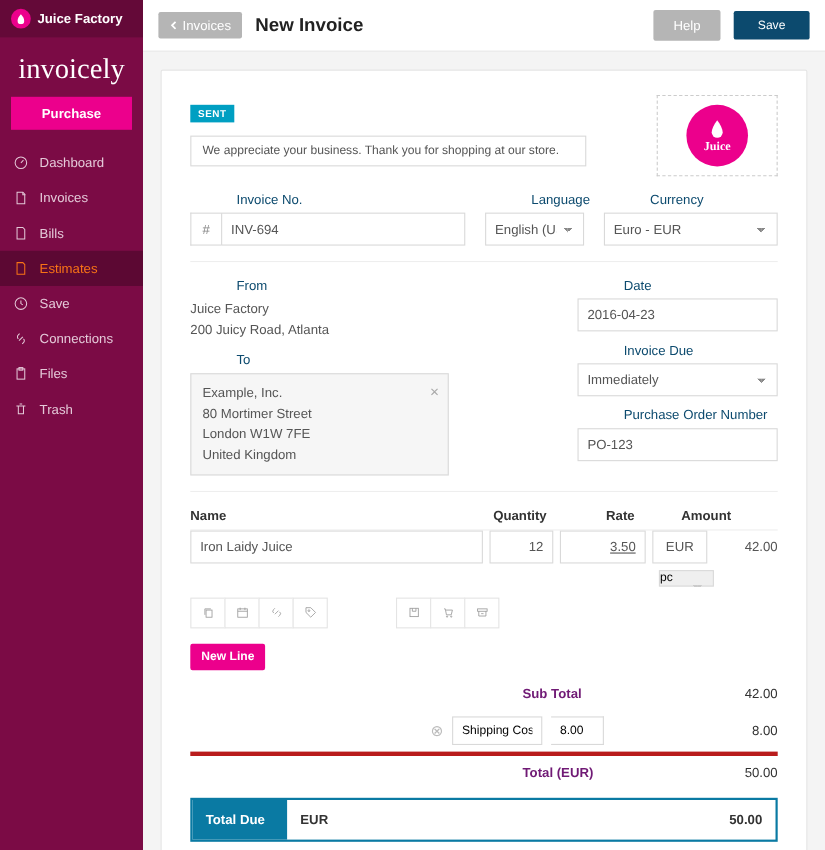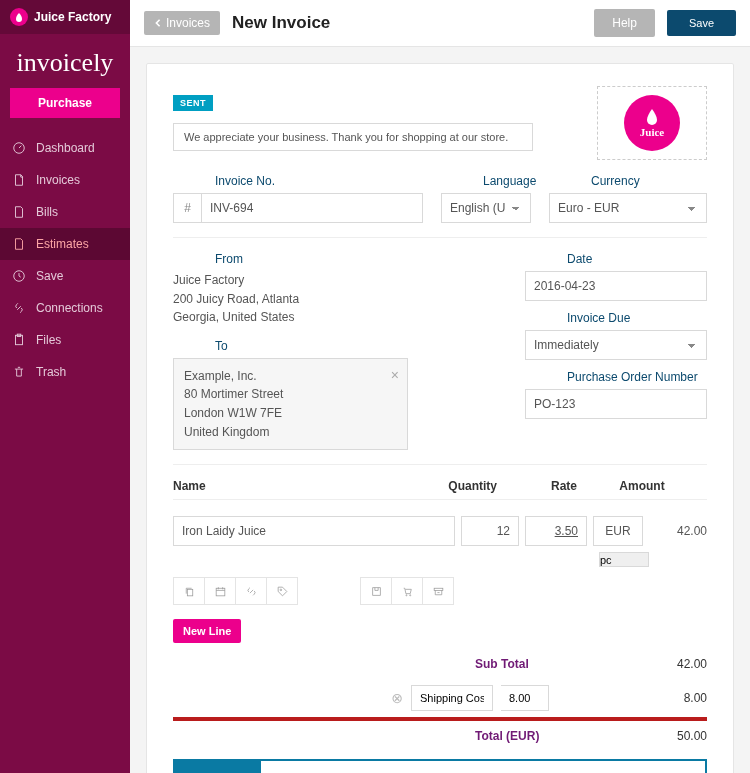--- a/index.html
+++ b/index.html
@@ -9,21 +9,21 @@
     
     .sidebar { width: 130px; background: #7b0b45; color: #fff; display: flex; flex-direction: column; }
     .brand-row { display: flex; align-items: center; gap: 6px; padding: 8px 10px; background: rgba(0,0,0,0.18); font-size: 12px; font-weight: 600; }
     .brand-icon { width: 18px; height: 18px; border-radius: 50%; background: #ec008c; display:flex; align-items:center; justify-content:center; }
     .brand-icon svg { width: 10px; height: 10px; fill: #fff; }
     .logo-script { font-family: "Brush Script MT", cursive; font-size: 26px; font-weight: 500; text-align: center; padding: 14px 0 10px; letter-spacing: 0px; }
     .upgrade-wrap { padding: 0 10px 14px; }
     .upgrade { width: 100%; background: #ec008c; color: #fff; border: none; padding: 8px 0; font-size: 12px; font-weight: 600; cursor: pointer; }
     .nav { list-style: none; }
     .nav li { display: flex; align-items: center; gap: 10px; padding: 9px 12px; font-size: 12px; color: #e4c9d8; cursor: pointer; }
-    .nav li.active { background: rgba(0,0,0,0.25); color: #fca5a5; }
+    .nav li.active { background: rgba(0,0,0,0.25); color: #f97316; }
     .nav svg { width: 14px; height: 14px; stroke: currentColor; fill: none; stroke-width: 1.6; flex-shrink: 0; }
 
     
     .main { flex: 1; display: flex; flex-direction: column; background: #f4f4f4; }
     .topbar { display: flex; align-items: center; gap: 12px; padding: 9px 14px; background: #fff; border-bottom: 1px solid #e5e5e5; }
     .back { background: #b5b5b5; color: #fff; border: none; padding: 5px 10px; font-size: 12px; cursor: pointer; display: flex; align-items: center; gap: 4px; border-radius: 2px; }
     .back svg { width: 8px; height: 8px; stroke: #fff; fill: none; stroke-width: 2; }
     .topbar h1 { font-size: 17px; font-weight: 700; color: #222; }
     .spacer { flex: 1; }
     .btn-help { background: #b5b5b5; color: #fff; border: none; padding: 7px 18px; font-size: 12px; cursor: pointer; border-radius: 2px; }
@@ -59,24 +59,24 @@
     .from-body { font-size: 12px; color: #555; line-height: 1.55; margin-top: 3px; }
     .to-box { border: 1px solid #d9d9d9; background: #f6f6f6; padding: 8px 10px; font-size: 12px; color: #555; line-height: 1.55; margin-top: 5px; position: relative; width: 235px; }
     .to-box .close { position: absolute; right: 8px; top: 6px; color: #aaa; cursor: pointer; font-size: 14px; }
     .date-col { width: 182px; display: flex; flex-direction: column; gap: 10px; }
 
     .line-head { display: flex; font-size: 12px; font-weight: 700; padding-bottom: 6px; border-bottom: 1px solid #eee; margin-top: 8px; }
     .lh-name { flex: 1; }
     .lh-qty { width: 70px; text-align: right; }
     .lh-rate { width: 80px; text-align: right; }
     .lh-amt { width: 130px; text-align: center; }
-    .line-row { display: flex; gap: 6px; margin-top: 16px; align-items: center; justify-content: center; }
+    .line-row { display: flex; gap: 6px; margin-top: 0; align-items: center; justify-content: center; }
     .li-name { flex: 1; }
     .li-qty { width: 58px; text-align: right; }
-    .li-rate { width: 62px; text-align: right; text-decoration: underline; }
+    .li-rate { width: 78px; text-align: right; text-decoration: underline; }
     .li-unit { width: 50px; text-align: center; font-size: 12px; }
     .li-amt { width: 58px; text-align: right; border: none; background: transparent; padding-right:0; }
 
     .line-sub { display: flex; justify-content: flex-end; margin-top: 6px; }
     .unit-sel { width: 50px; height: 15px; font-size: 11px; border:1px solid #d9d9d9; margin-right: 58px; }
 
     .icon-row { display: flex; gap: 0; margin-top: 10px; }
     .icon-group { display: flex; }
     .icon-group.right { margin-left: 62px; }
     .iconbtn { width: 32px; height: 28px; border: 1px solid #e4e4e4; background: #fff; display: flex; align-items: center; justify-content: center; cursor: pointer; margin-left: -1px; }
@@ -230,21 +230,20 @@
         </div>
 
         <hr class="sep">
 
         <div class="fromto-row">
           <div class="from-col">
             <span class="lbl">From</span>
             <div class="from-body">
               <div>Juice Factory</div>
               <div>200 Juicy Road, Atlanta</div>
-              <div>Georgia, United States</div>
             </div>
             <span class="lbl" style="margin-top:12px;display:block">To</span>
             <div class="to-box">
               <span class="close">×</span>
               <div>Example, Inc.</div>
               <div>80 Mortimer Street</div>
               <div>London W1W 7FE</div>
               <div>United Kingdom</div>
             </div>
           </div>

